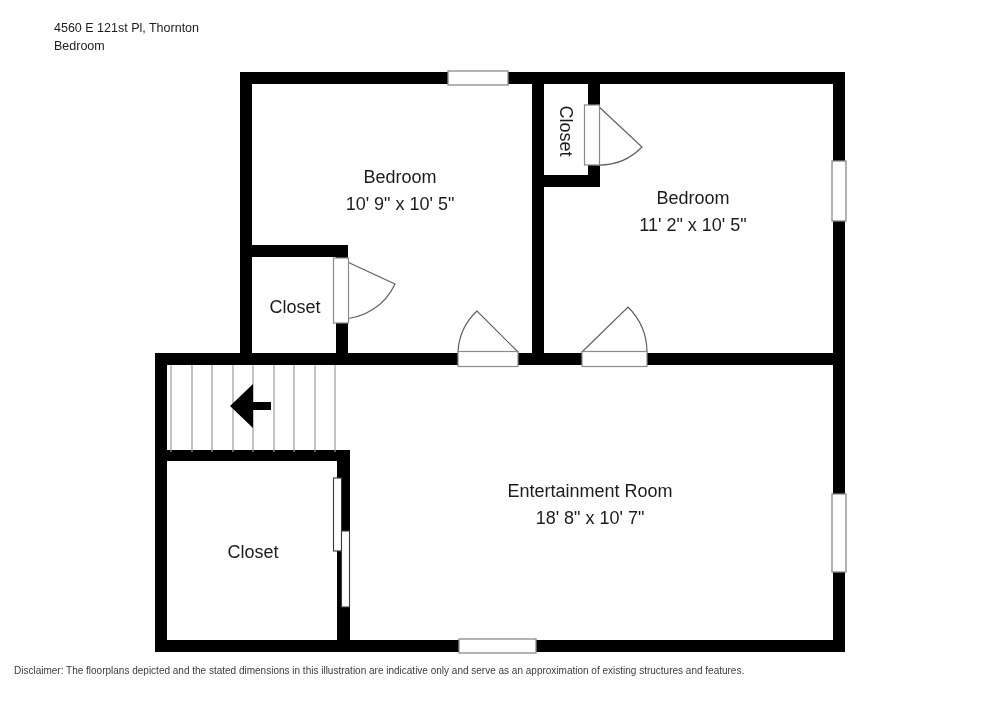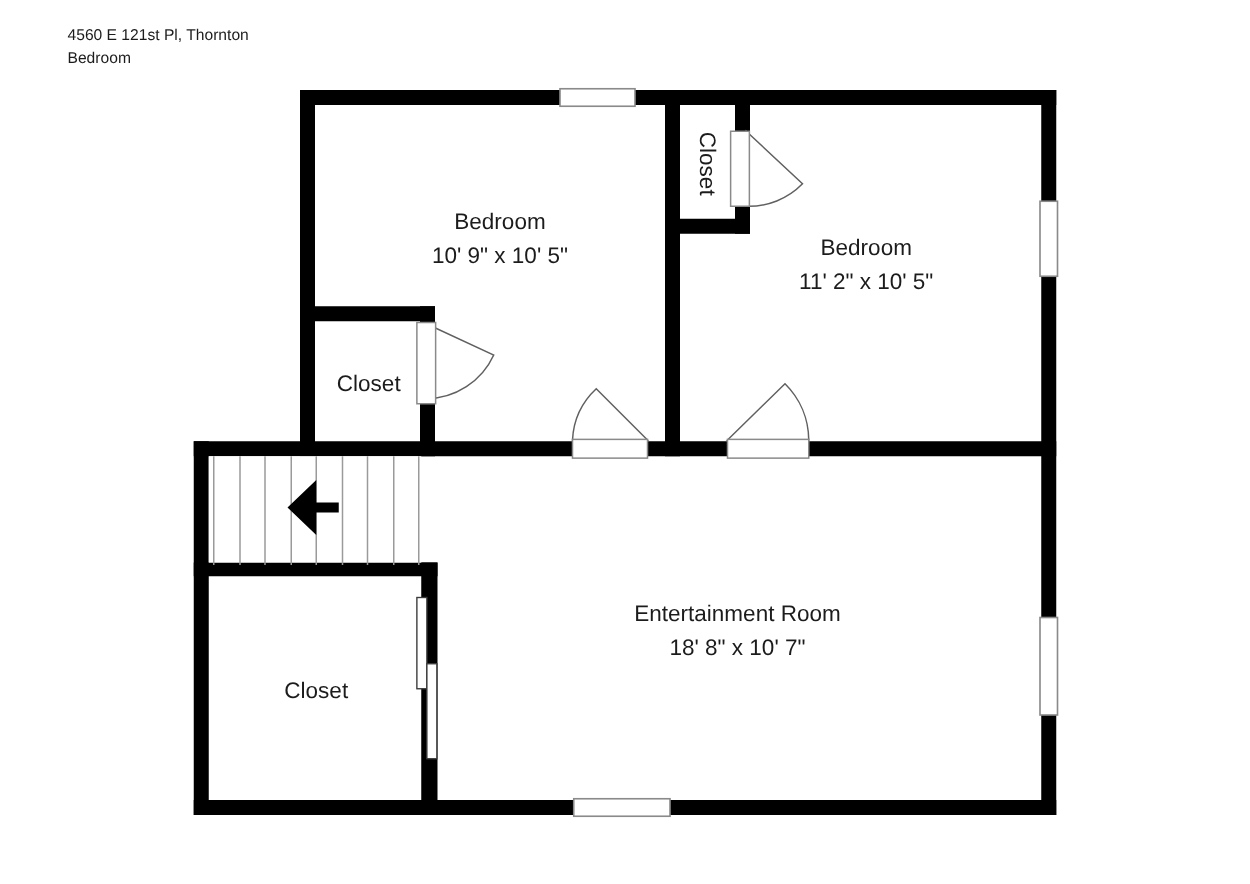--- a/index.html
+++ b/index.html
@@ -96,13 +96,14 @@
     <text class="room-name" x="295" y="313">Closet</text>
 
     <text class="room-name" x="253" y="558">Closet</text>
 
     <text class="room-name" x="590" y="497">Entertainment Room</text>
     <text class="room-dim" x="590" y="524">18' 8" x 10' 7"</text>
   </g>
 </svg>
 
 <div class="footer">
+  <div>Disclaimer: The floorplans depicted and the stated dimensions in this illustration are indicative only and serve as an approximation of existing structures and features.</div>
 </div>
 
 </body></html>

